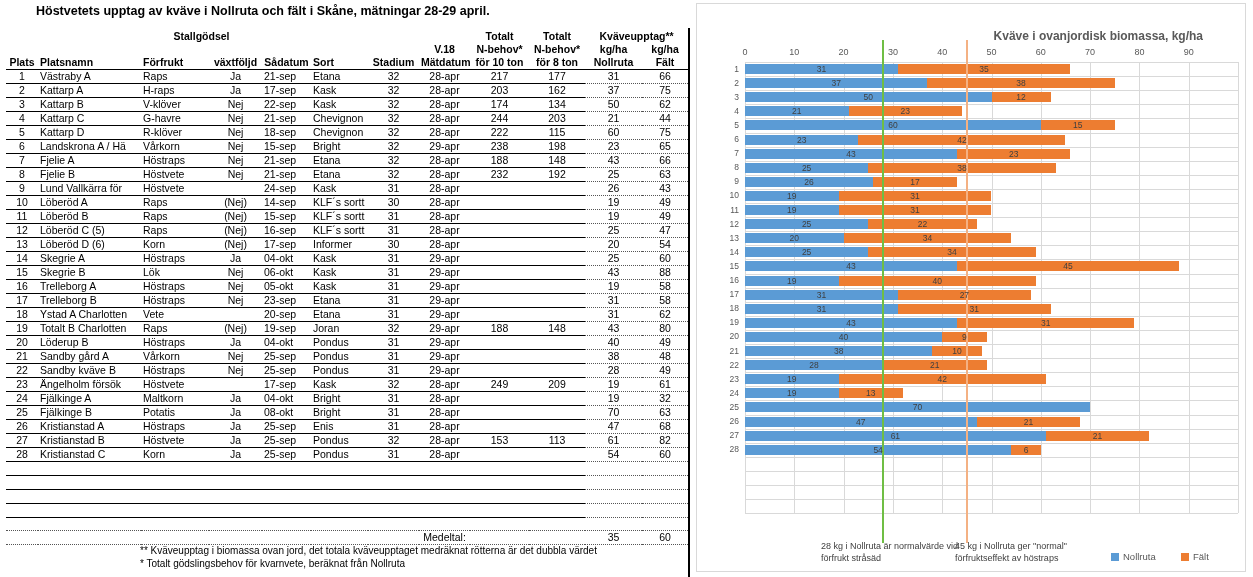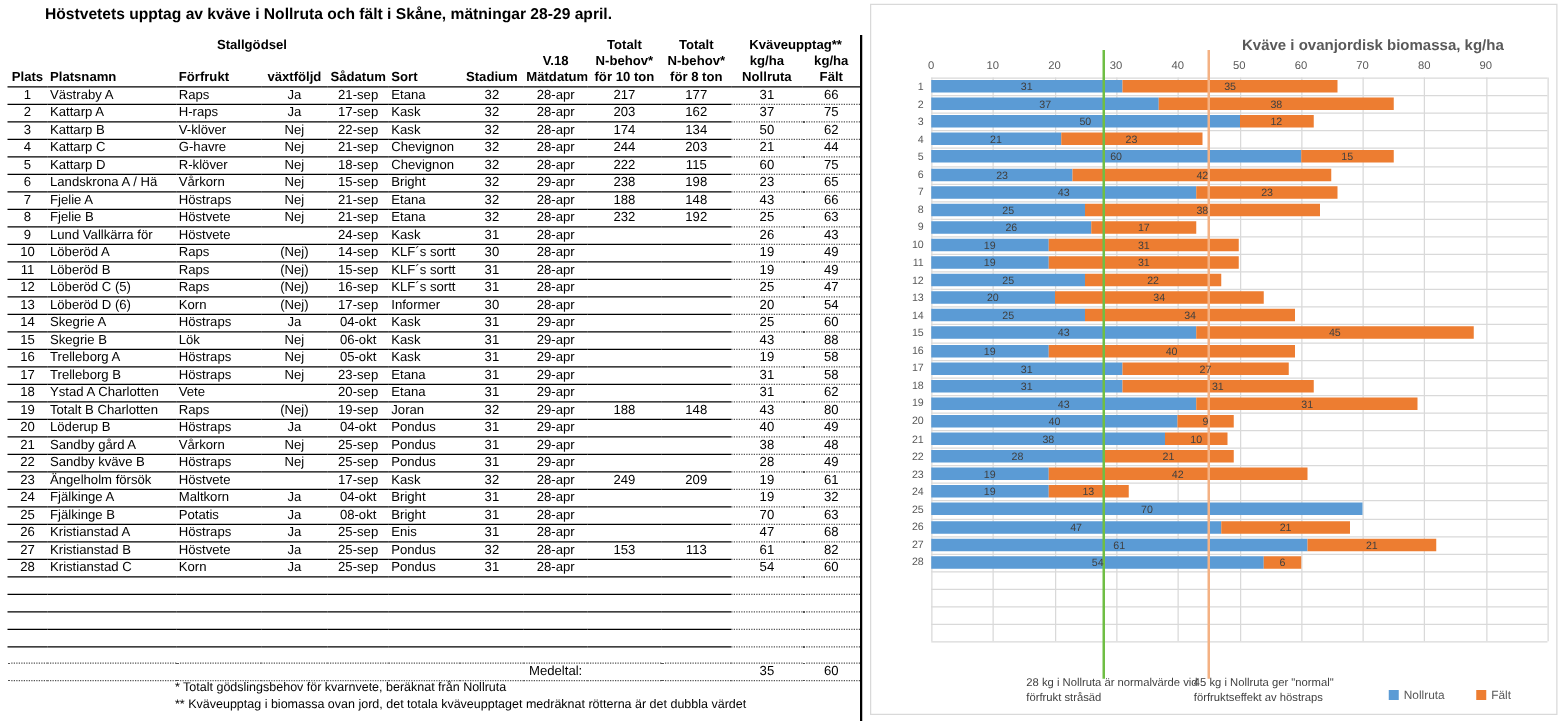--- a/index.html
+++ b/index.html
@@ -9,21 +9,21 @@
   #page-title{position:absolute;left:36px;top:4px;font-size:12.5px;font-weight:bold;white-space:nowrap;}
   #tablewrap{position:absolute;left:6px;top:30px;width:682px;}
   table.sheet{border-collapse:collapse;table-layout:fixed;width:682px;font-size:10.5px;}
   table.sheet td{padding:0 2px;height:13px;line-height:13px;white-space:nowrap;overflow:hidden;}
   thead td{font-weight:bold;height:11px;line-height:11px;}
   thead tr.colnames td{border-bottom:1px solid #000;}
   tbody tr.r td{border-bottom:1px solid #000;}
   tbody tr.r td.dot{border-bottom:1px dotted #555;}
   tbody tr.alldot td{border-bottom:1px dotted #555;height:12px;}
   tbody tr.medel td{border-bottom:1px dotted #555;height:13px;text-align:center;}
-  td.c{text-align:center;} td.l{text-align:left;} td.rt{text-align:center;padding-right:5px;}
+  td.c{text-align:center;} td.l{text-align:left;} td.rt{text-align:left;padding-right:5px;}
   #footnotes{position:absolute;left:140px;top:544px;font-size:10px;line-height:13px;white-space:nowrap;}
   #divider{position:absolute;left:688px;top:28px;width:2px;height:549px;background:#000;}
   
   #chart-pane{position:absolute;left:690px;top:0;width:563px;height:577px;overflow:hidden;background:#fff;}
   #chart-frame{position:absolute;left:6px;top:3px;width:548px;height:567px;border:1px solid #D9D9D9;}
   .chart-title{position:absolute;left:0;right:50px;top:29px;text-align:right;font-size:12px;
                font-weight:bold;color:#595959;white-space:nowrap;}
   .vgl{position:absolute;width:1px;background:#D9D9D9;z-index:1;}
   .hgl{position:absolute;height:1px;background:#D9D9D9;z-index:1;}
   .tick{position:absolute;width:30px;text-align:center;font-size:9px;color:#595959;z-index:2;}
@@ -552,22 +552,22 @@
           <td></td>
           <td></td>
           <td class="c">35</td>
           <td class="c">60</td>
         </tr>
       </tbody>
     </table>
   </div>
 
   <div id="footnotes">
+    <div>** Kväveupptag i biomassa ovan jord, det totala kväveupptaget medräknat rötterna är det dubbla värdet</div>
     <div>* Totalt gödslingsbehov för kvarnvete, beräknat från Nollruta</div>
-    <div>** Kväveupptag i biomassa ovan jord, det totala kväveupptaget medräknat rötterna är det dubbla värdet</div>
   </div>
 
   <div id="divider"></div>
 
   <div id="chart-pane">
     <div id="chart-frame"></div>
     <div class="chart-title">Kväve i ovanjordisk biomassa, kg/ha</div>
     <div id="plot">
         <div class="vgl" style="left: 55px; top: 62px; height: 451.2px;"></div>
         <div class="vgl" style="left: 104.3px; top: 62px; height: 451.2px;"></div>

